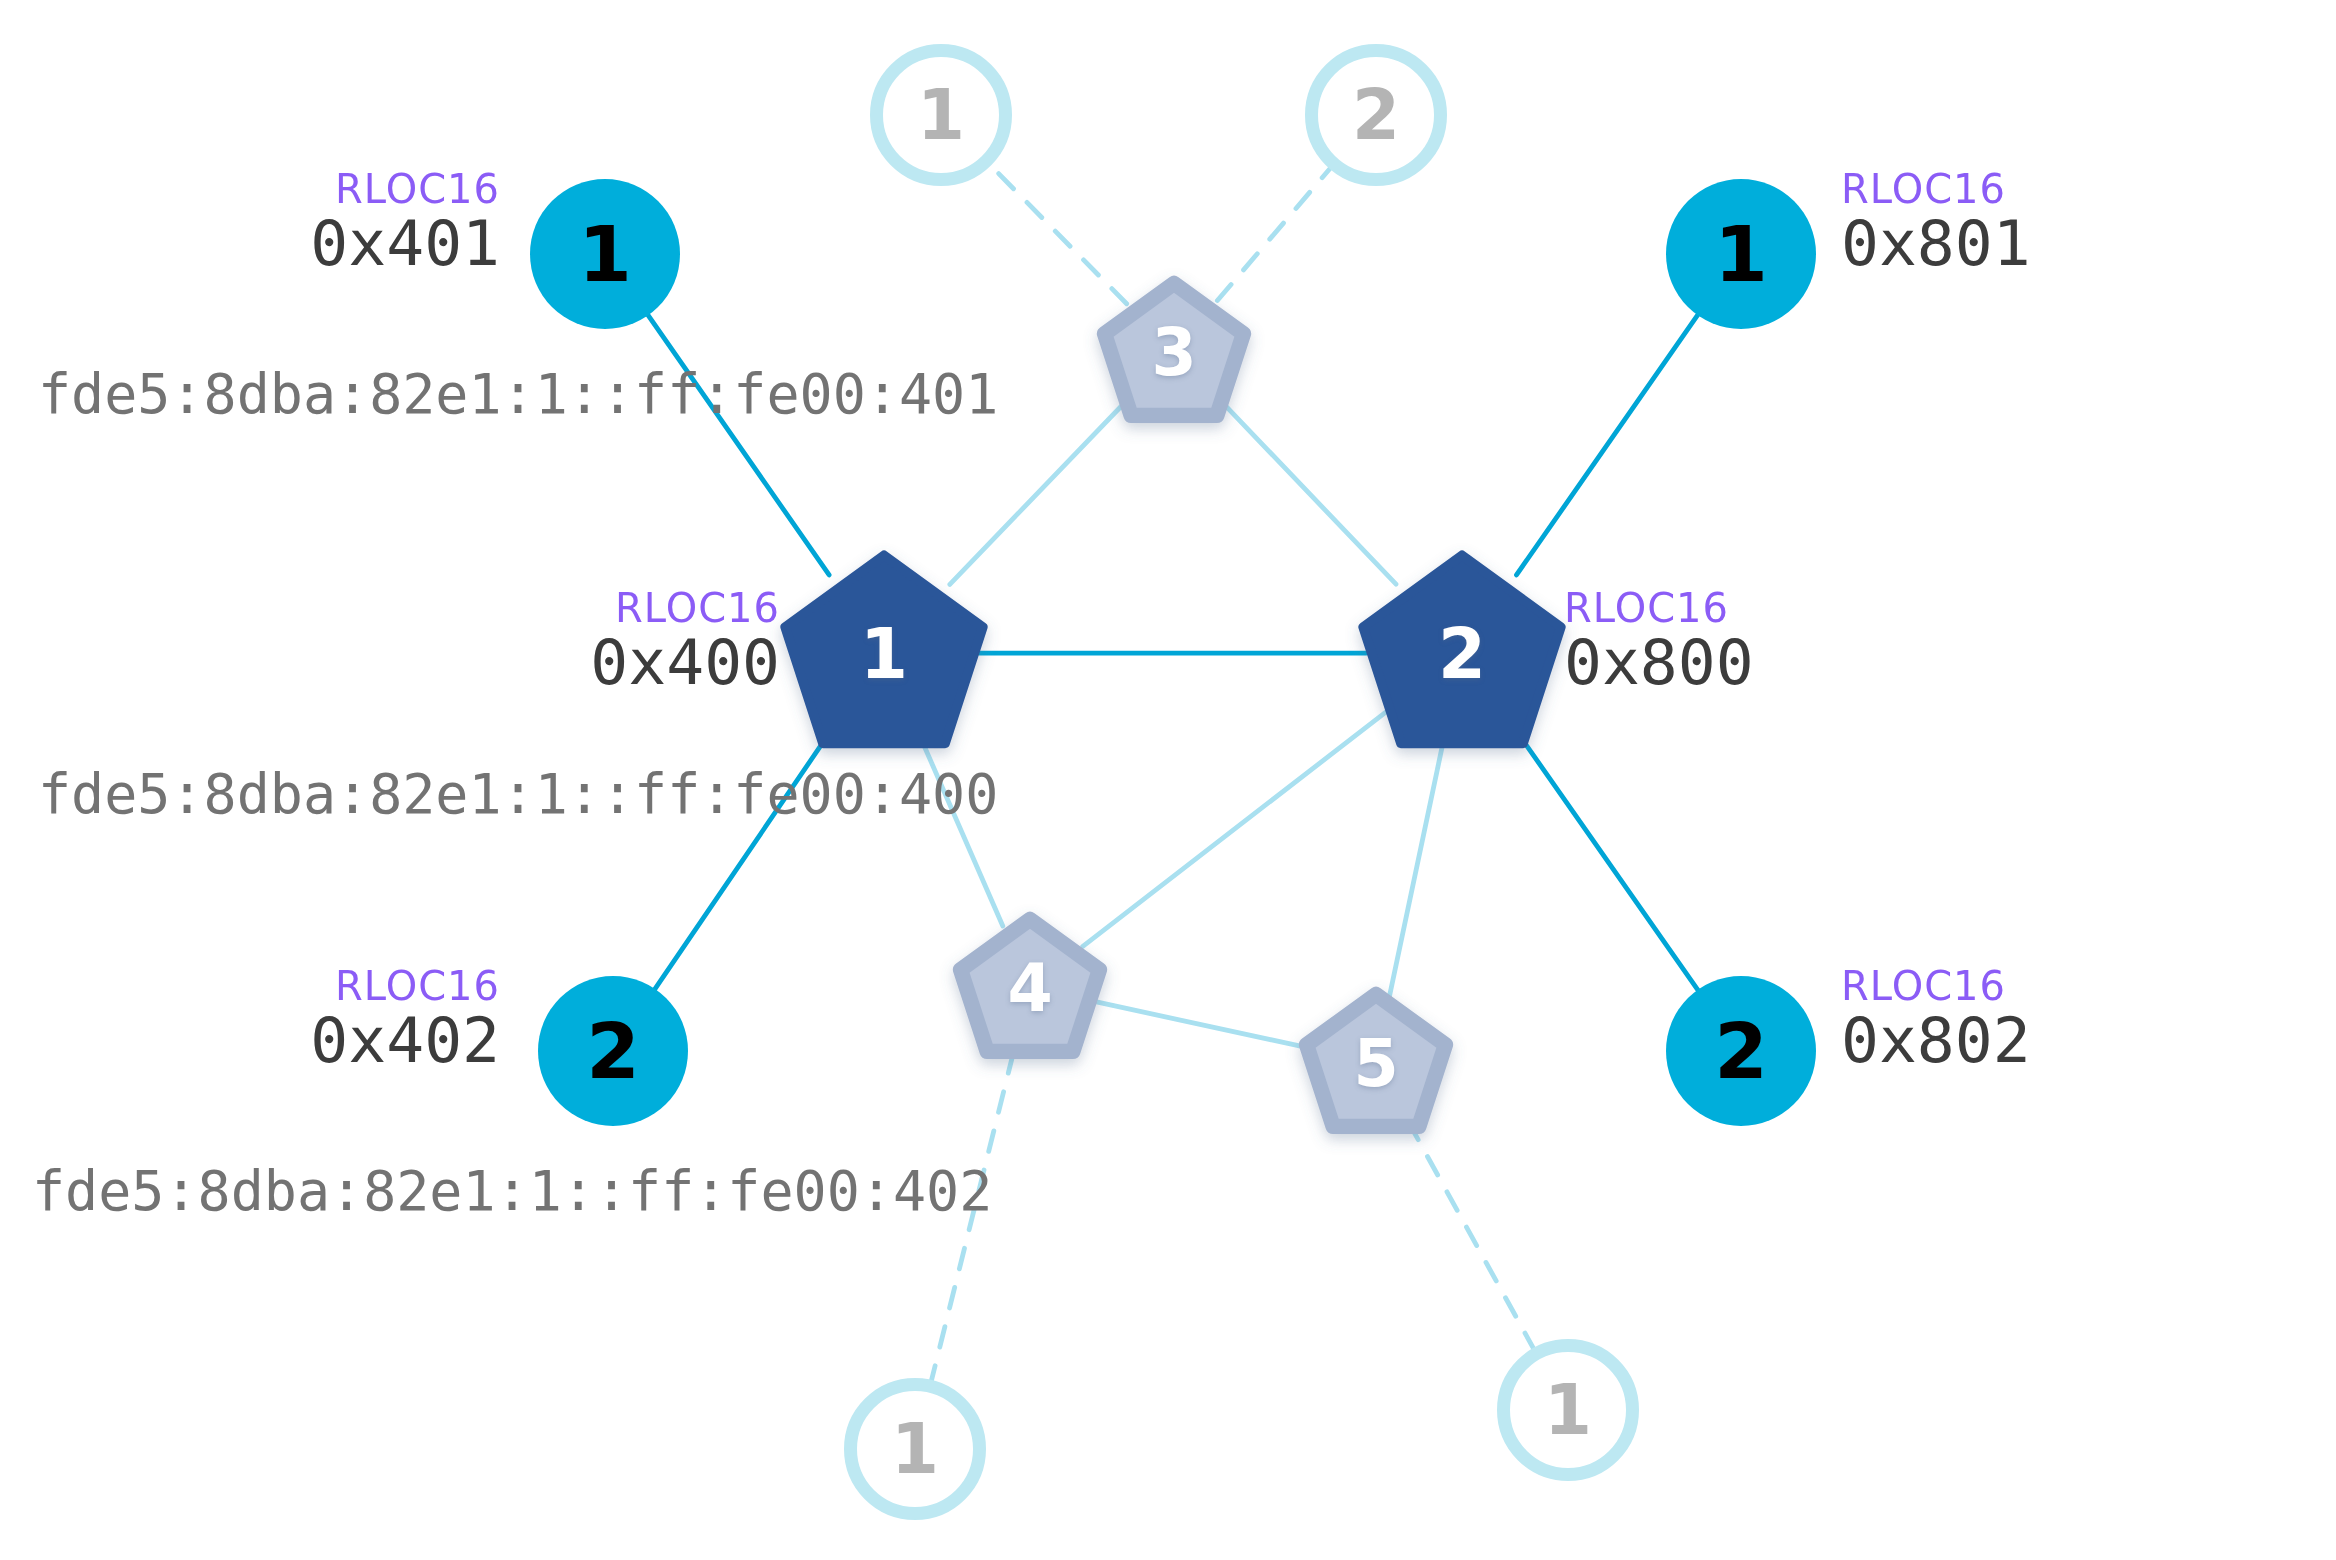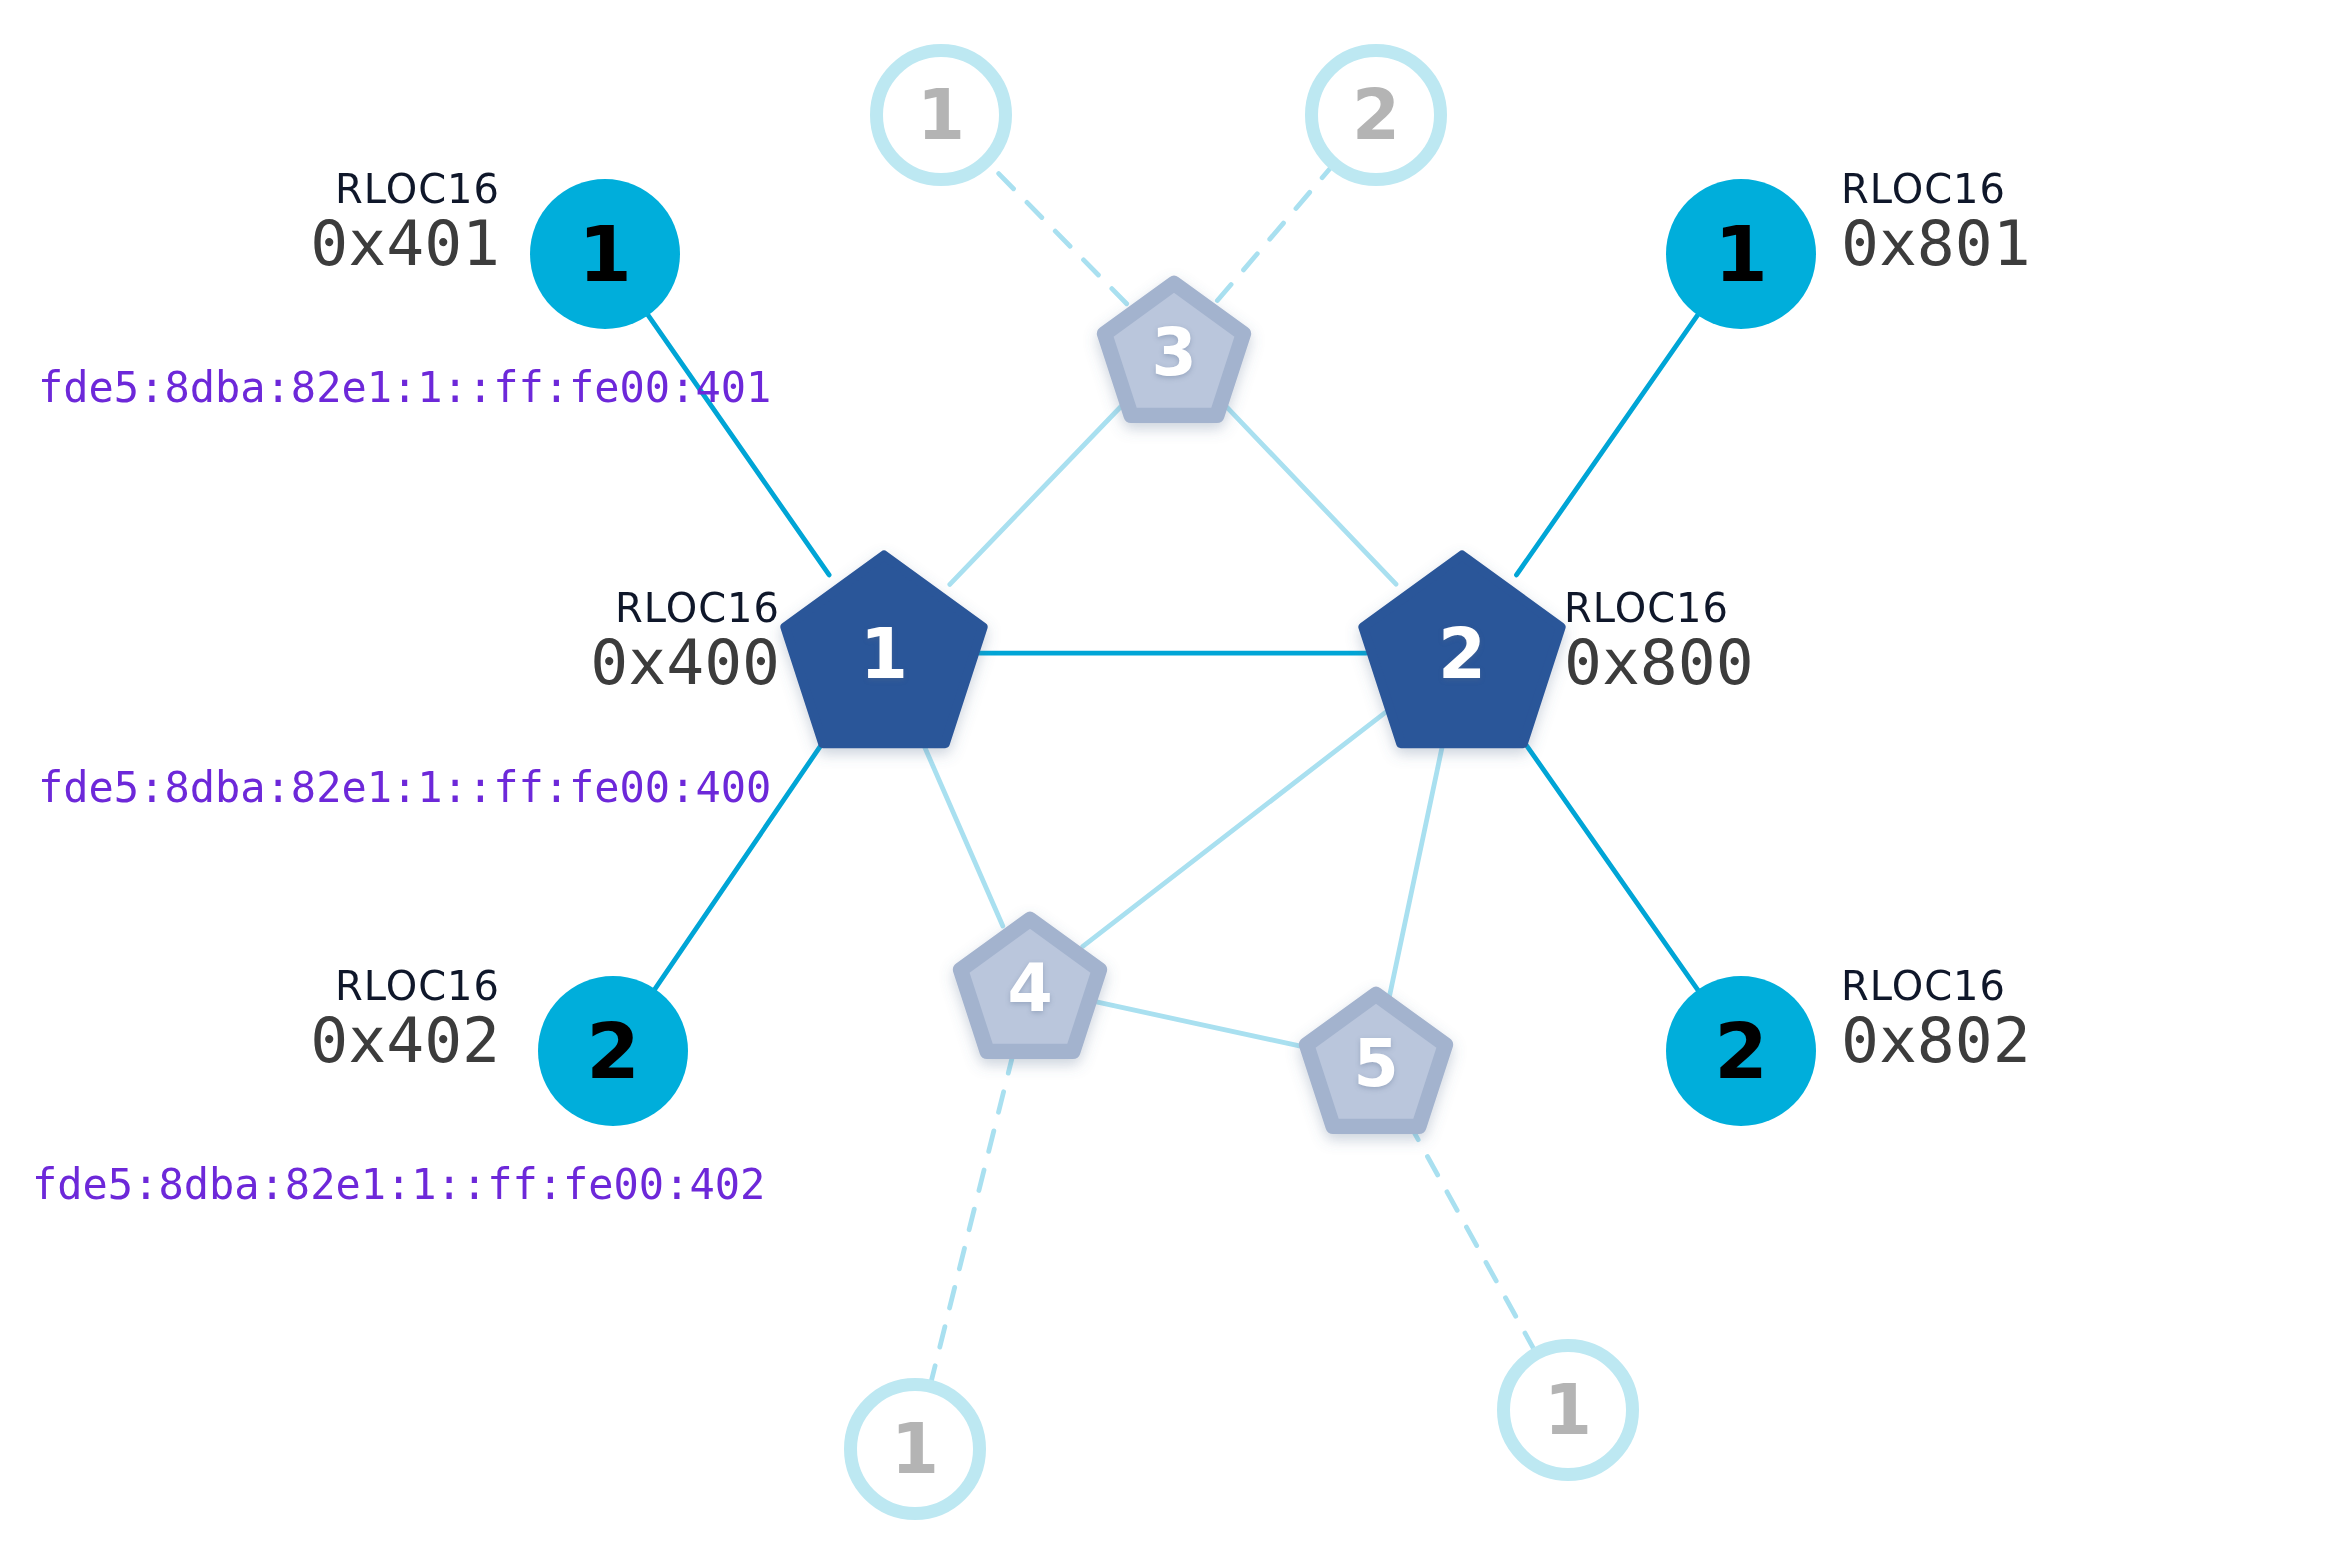--- a/index.html
+++ b/index.html
@@ -88,34 +88,34 @@
   
   .label-block {
     position: absolute;
     color: #3C3C3C;
     white-space: nowrap;
   }
   .rloc-tag {
     font-family: "DejaVu Sans", "Liberation Sans", sans-serif;
     font-size: 40px;
     letter-spacing: 1px;
-    color: #0f172a;
+    color: #8b5cf6;
     line-height: 1;
   }
   .rloc-val {
     font-family: "DejaVu Sans Mono", "Liberation Mono", monospace;
     font-size: 63px;
     color: #3C3C3C;
     line-height: 1.12;
   }
   .ipv6 {
     position: absolute;
     font-family: "DejaVu Sans Mono", "Liberation Mono", monospace;
-    font-size: 42px;
-    color: #6d28d9;
+    font-size: 55px;
+    color: #737373;
     white-space: nowrap;
     line-height: 1;
   }
   .align-right { text-align: right; }
   .align-left  { text-align: left; }
 </style>
 </head>
 <body>
 
 <div id="stage">

